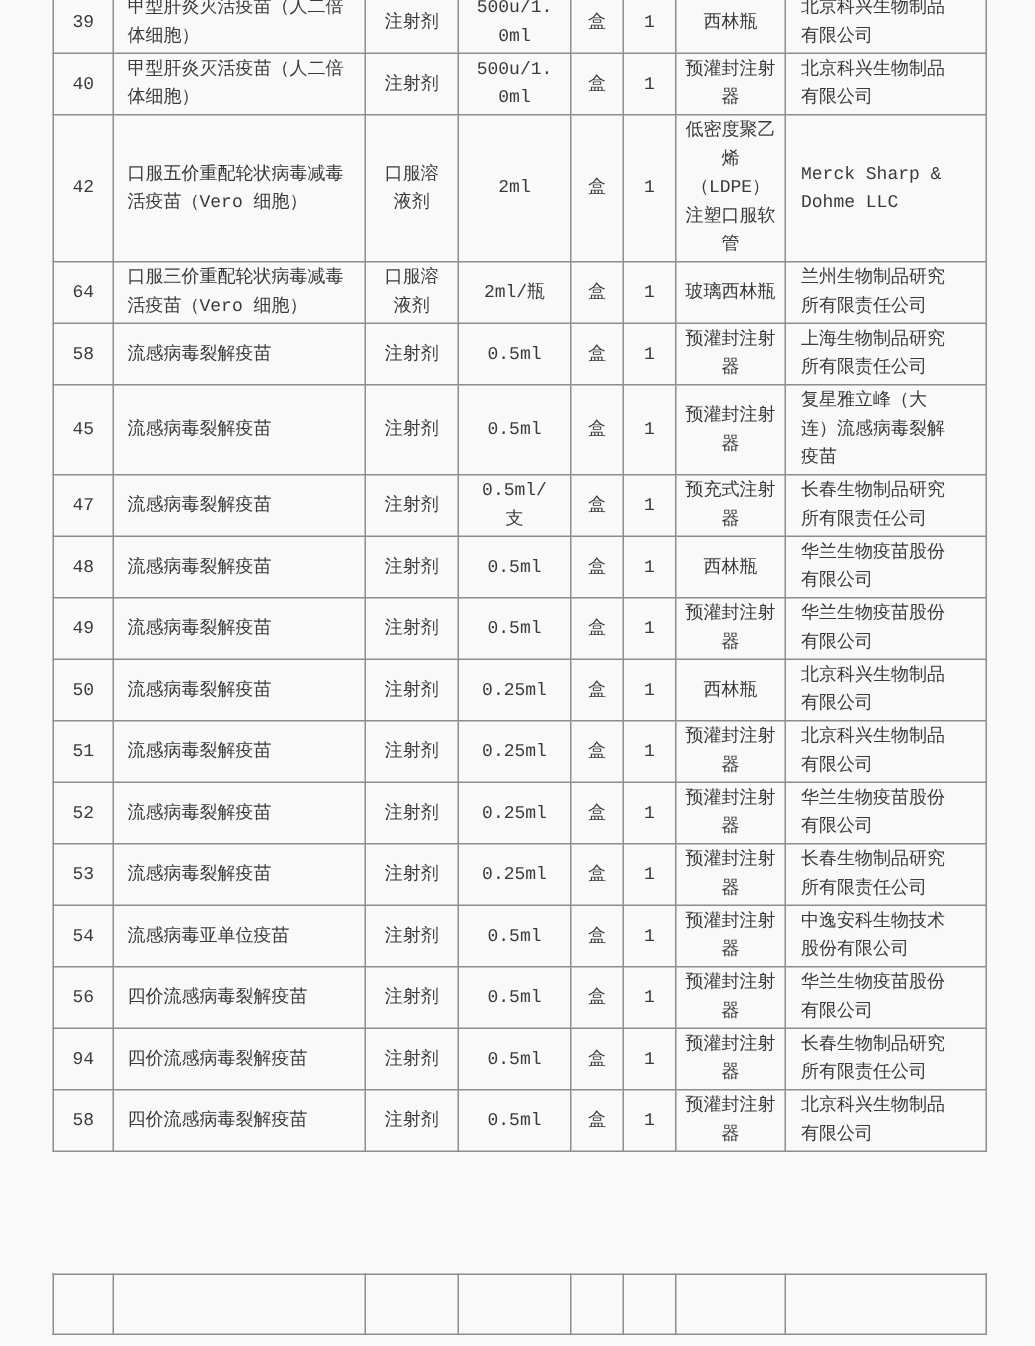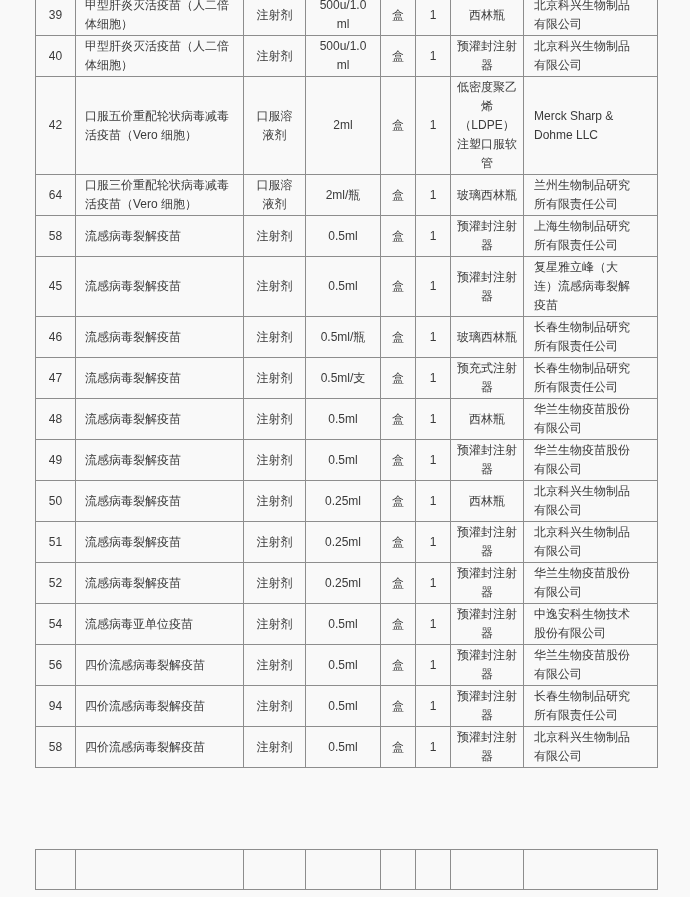--- a/index.html
+++ b/index.html
@@ -3,21 +3,21 @@
 <meta charset="utf-8">
 <style>
   * { margin: 0; padding: 0; box-sizing: border-box; }
   html, body { width: 690px; background: #f9f9f9; }
   .page {
     position: relative;
     width: 690px;
     height: 897px;
     overflow: hidden;
     background: #f9f9f9;
-    font-family: Liberation Sans, sans-serif;
+    font-family: Liberation Mono, monospace;
     color: #3a3a3a;
   }
   table.vaccine-table {
     position: absolute;
     left: 35px;
     width: 622px;
     border-collapse: collapse;
     table-layout: fixed;
     background: #f9f9f9;
   }
@@ -113,30 +113,20 @@
           <td class="c-num">45</td>
           <td class="c-name">流感病毒裂解疫苗</td>
           <td class="c-form">注射剂</td>
           <td class="c-spec">0.5ml</td>
           <td class="c-unit">盒</td>
           <td class="c-qty">1</td>
           <td class="c-pack">预灌封注射器</td>
           <td class="c-mfr">复星雅立峰（大连）流感病毒裂解疫苗</td>
         </tr>
         <tr>
-          <td class="c-num">46</td>
-          <td class="c-name">流感病毒裂解疫苗</td>
-          <td class="c-form">注射剂</td>
-          <td class="c-spec">0.5ml/瓶</td>
-          <td class="c-unit">盒</td>
-          <td class="c-qty">1</td>
-          <td class="c-pack">玻璃西林瓶</td>
-          <td class="c-mfr">长春生物制品研究所有限责任公司</td>
-        </tr>
-        <tr>
           <td class="c-num">47</td>
           <td class="c-name">流感病毒裂解疫苗</td>
           <td class="c-form">注射剂</td>
           <td class="c-spec">0.5ml/支</td>
           <td class="c-unit">盒</td>
           <td class="c-qty">1</td>
           <td class="c-pack">预充式注射器</td>
           <td class="c-mfr">长春生物制品研究所有限责任公司</td>
         </tr>
         <tr>
@@ -181,20 +171,30 @@
         </tr>
         <tr>
           <td class="c-num">52</td>
           <td class="c-name">流感病毒裂解疫苗</td>
           <td class="c-form">注射剂</td>
           <td class="c-spec">0.25ml</td>
           <td class="c-unit">盒</td>
           <td class="c-qty">1</td>
           <td class="c-pack">预灌封注射器</td>
           <td class="c-mfr">华兰生物疫苗股份有限公司</td>
+        </tr>
+        <tr>
+          <td class="c-num">53</td>
+          <td class="c-name">流感病毒裂解疫苗</td>
+          <td class="c-form">注射剂</td>
+          <td class="c-spec">0.25ml</td>
+          <td class="c-unit">盒</td>
+          <td class="c-qty">1</td>
+          <td class="c-pack">预灌封注射器</td>
+          <td class="c-mfr">长春生物制品研究所有限责任公司</td>
         </tr>
         <tr>
           <td class="c-num">54</td>
           <td class="c-name">流感病毒亚单位疫苗</td>
           <td class="c-form">注射剂</td>
           <td class="c-spec">0.5ml</td>
           <td class="c-unit">盒</td>
           <td class="c-qty">1</td>
           <td class="c-pack">预灌封注射器</td>
           <td class="c-mfr">中逸安科生物技术股份有限公司</td>

